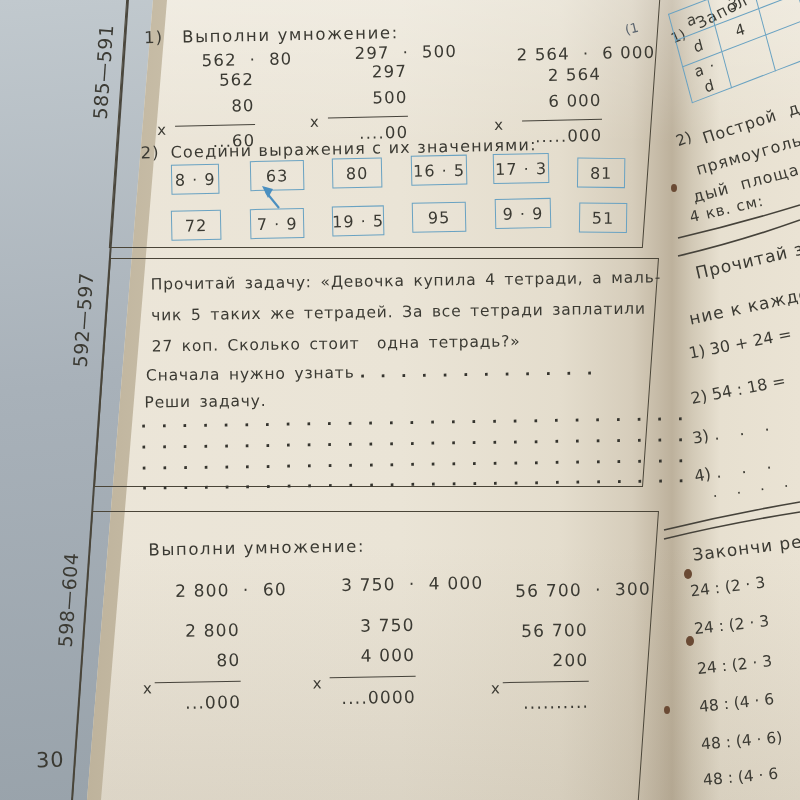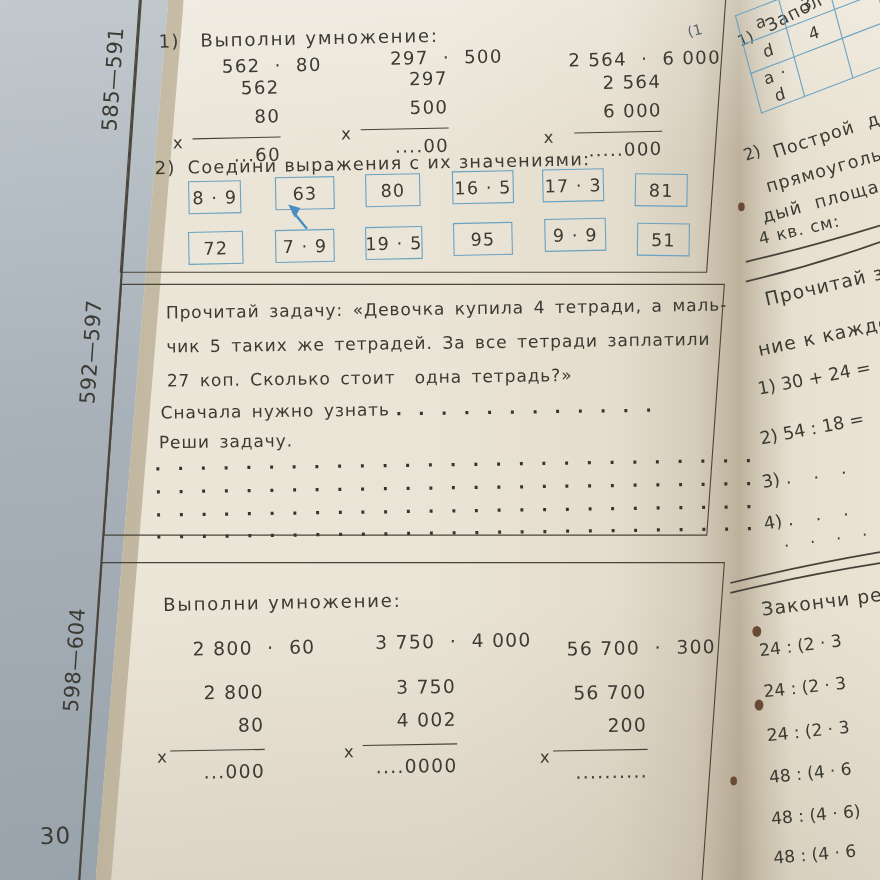--- a/index.html
+++ b/index.html
@@ -172,21 +172,21 @@
         <span>80</span>
       </div>
       <div class="vm-rule"></div>
       <div>...000</div>
     </div>
 
     <div class="vmul lg" style="left:310px; top:610px; width:105px;">
       <div>3 750</div>
       <div style="position:relative;">
         <span class="vm-x">x</span>
-        <span>4 002</span>
+        <span>4 000</span>
       </div>
       <div class="vm-rule"></div>
       <div>....0000</div>
     </div>
 
     <div class="vmul lg" style="left:488px; top:618px;">
       <div>56 700</div>
       <div style="position:relative;">
         <span class="vm-x">x</span>
         <span>200</span>

